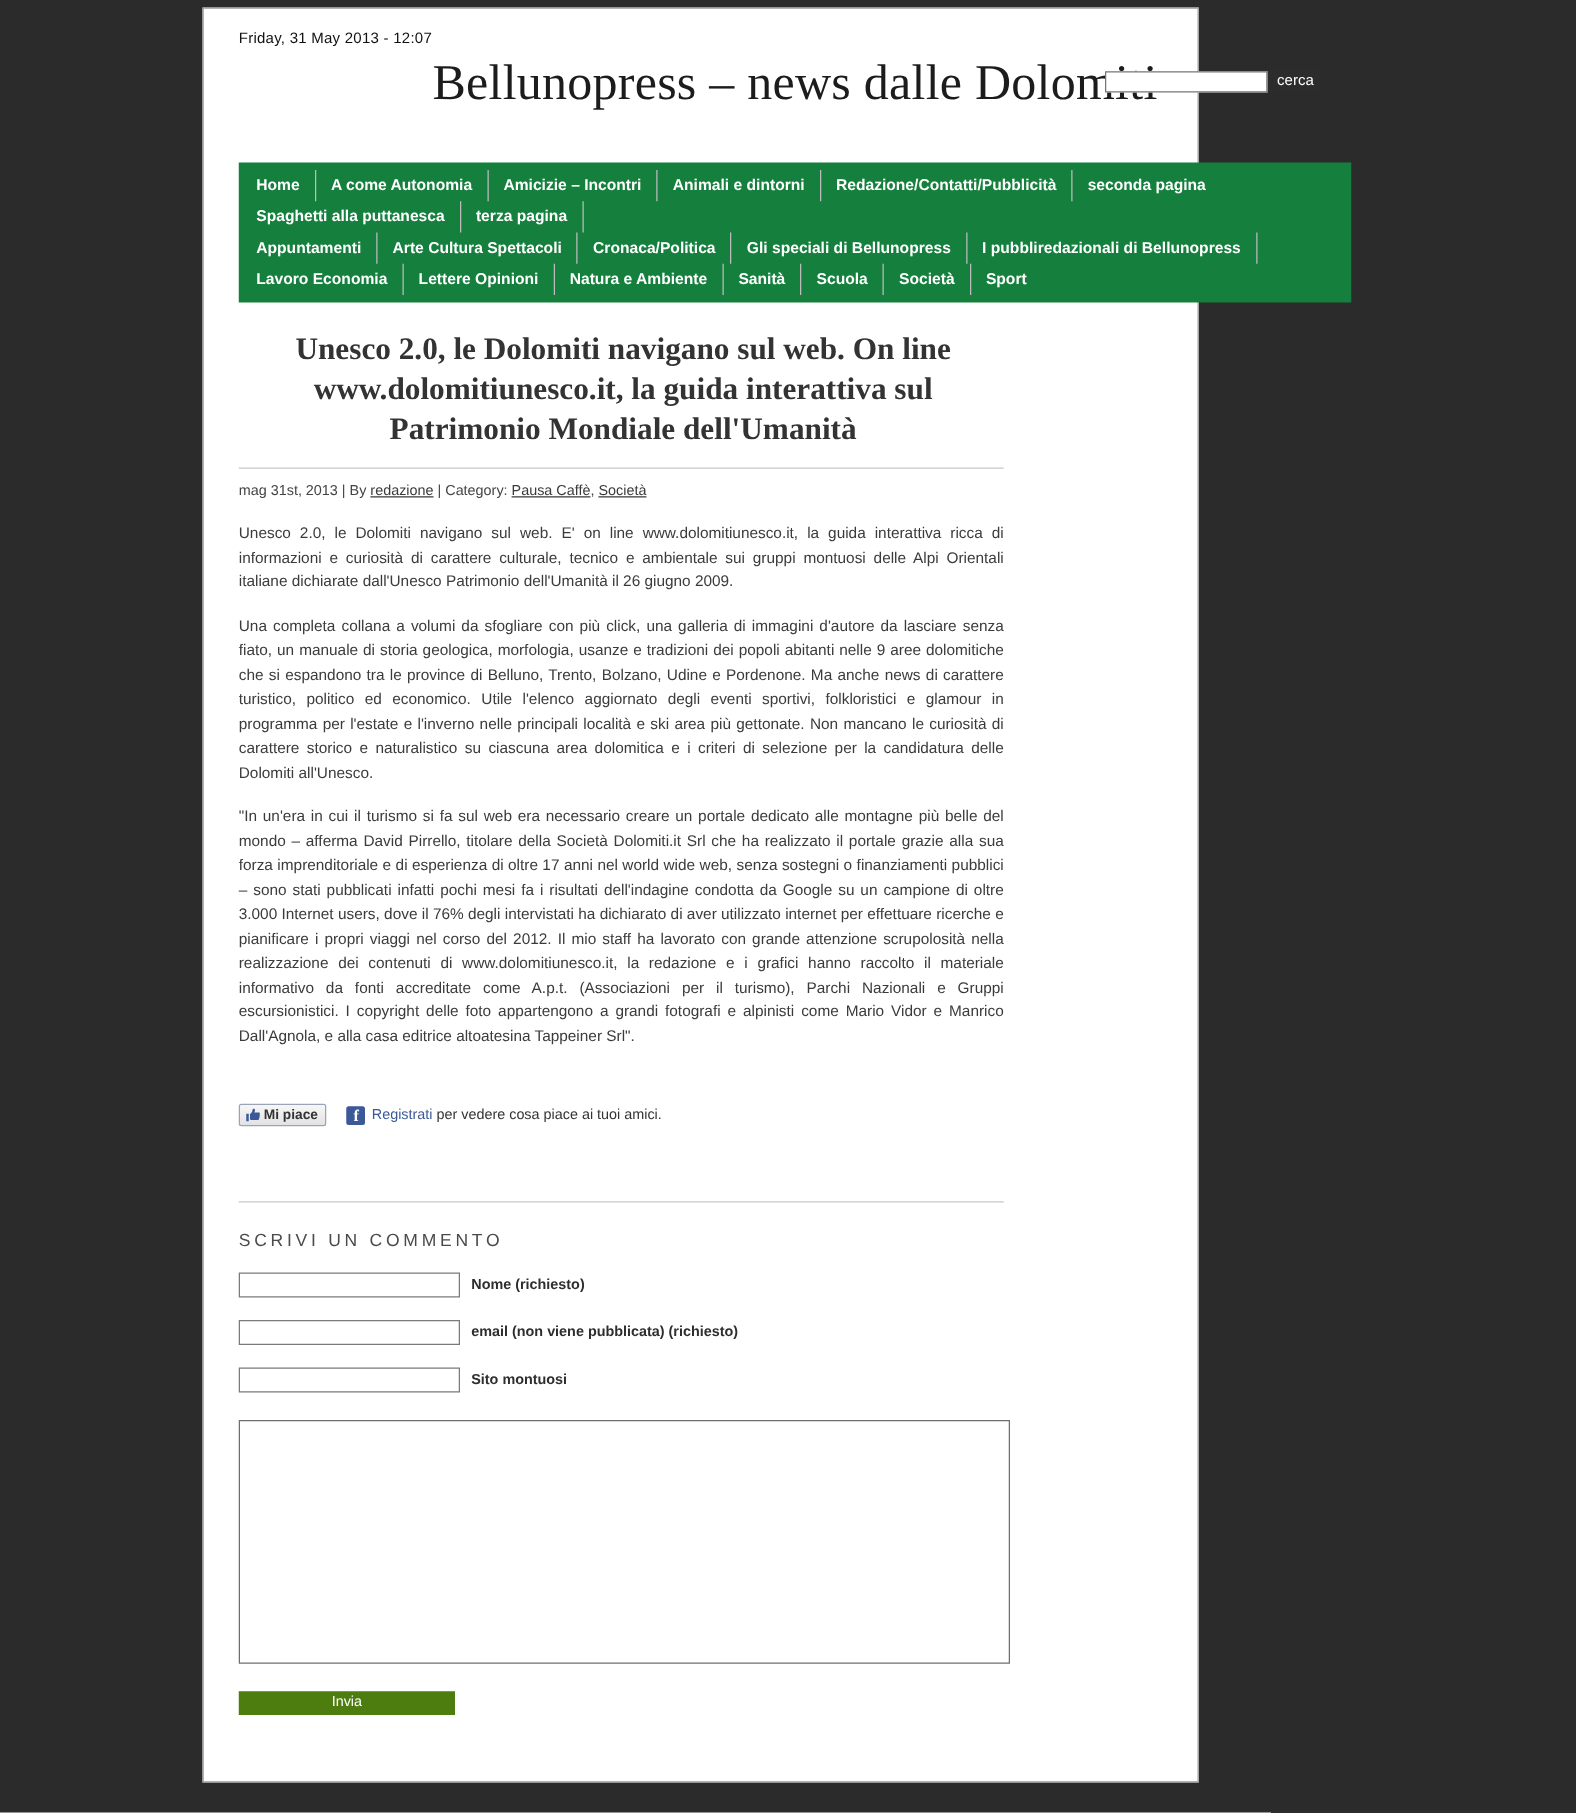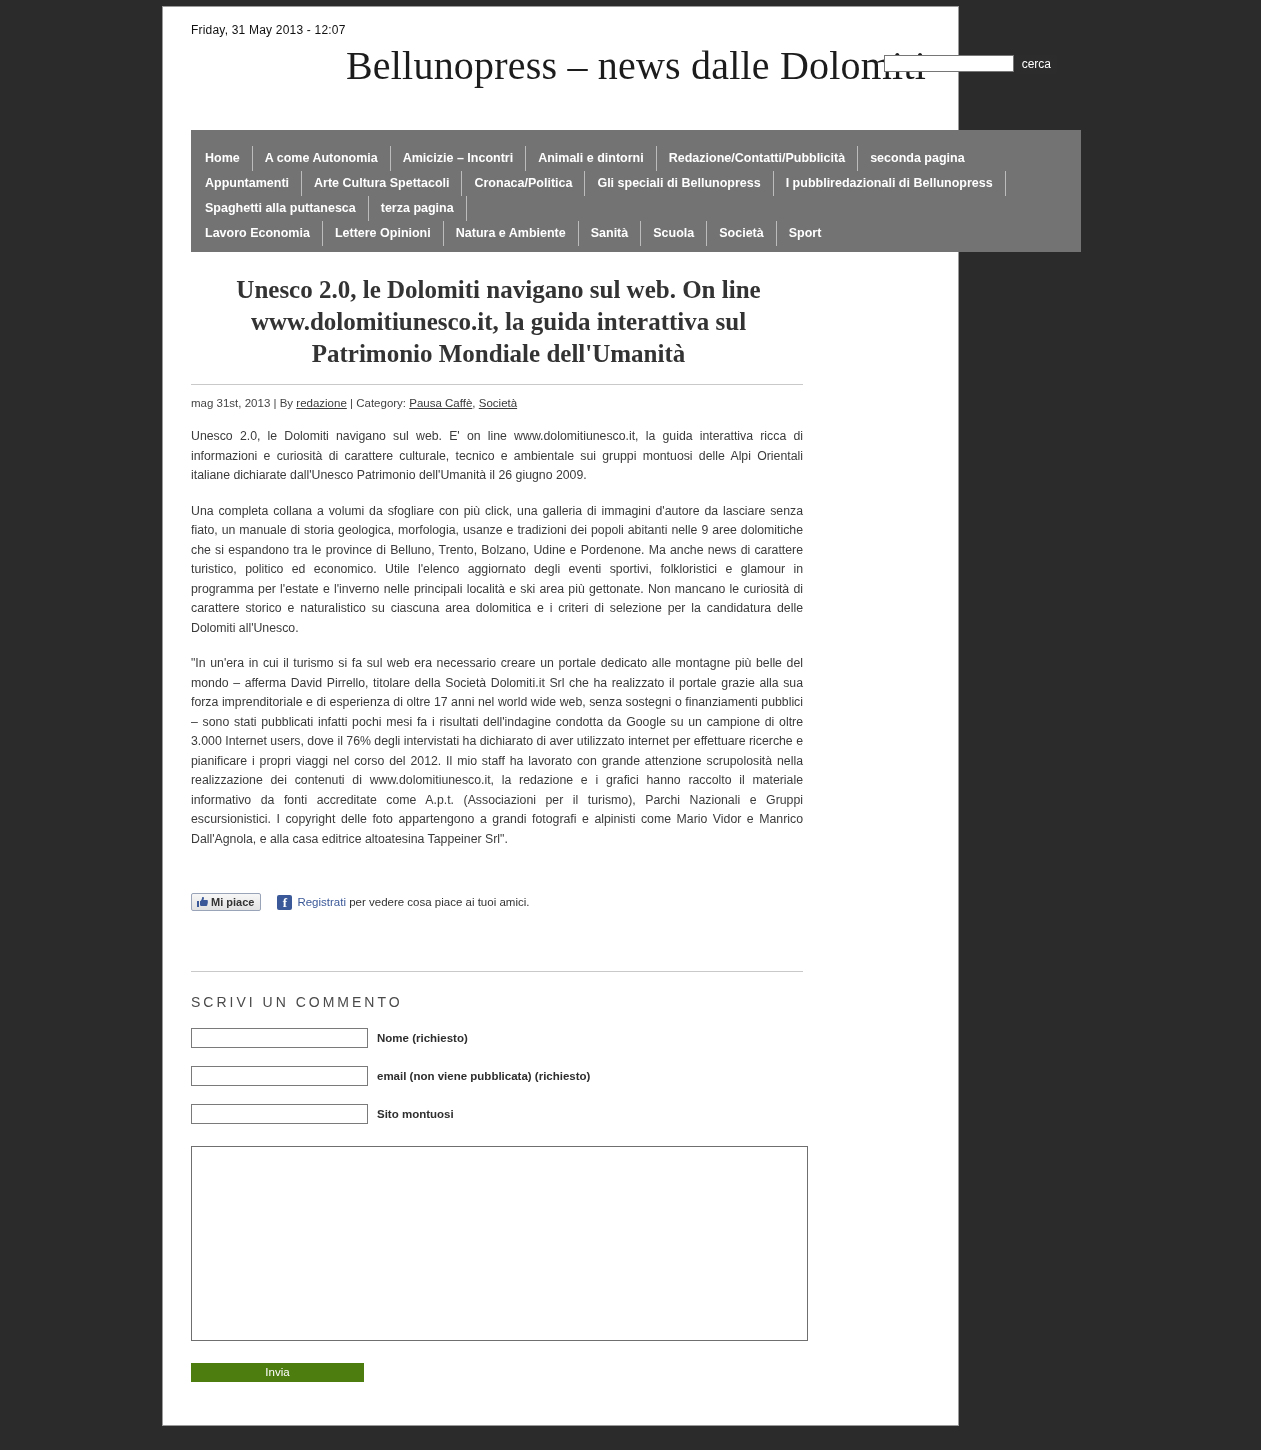--- a/index.html
+++ b/index.html
@@ -34,21 +34,21 @@
     font-size: 12px;
     color: #111;
     letter-spacing: 0.2px;
     margin-bottom: 4px;
   }
   .search-row {
     position: absolute;
     right: 24px;
     top: 32px;
     display: flex;
-    align-items: flex-start;
+    align-items: flex-end;
   }
   .search-input {
     width: 130px;
     height: 17px;
     border: 1px solid #767676;
     background: #fff;
     font-size: 11px;
     padding: 0 2px;
     box-sizing: border-box;
     outline: none;
@@ -69,23 +69,23 @@
     font-family: "Liberation Serif", serif;
     font-size: 40px;
     line-height: 1.05;
     color: #1c1c1c;
     margin: 8px 0 16px 0;
     font-weight: normal;
     letter-spacing: 0.2px;
     text-align: center;
   }
   .navbar {
-    background: #737373;
+    background: #15803d;
     width: 890px;
-    padding: 16px 0 6px 0;
+    padding: 6px 0 6px 0;
     box-sizing: border-box;
     margin-top: 43px;
   }
   .navrow {
     display: flex;
     flex-wrap: wrap;
     padding-left: 2px;
   }
   .navitem {
     color: #ffffff;
@@ -263,29 +263,29 @@
     <div class="navbar">
       <div class="navrow">
         <div class="navitem first">Home</div>
         <div class="navitem">A come Autonomia</div>
         <div class="navitem">Amicizie – Incontri</div>
         <div class="navitem">Animali e dintorni</div>
         <div class="navitem">Redazione/Contatti/Pubblicità</div>
         <div class="navitem nodiv">seconda pagina</div>
       </div>
       <div class="navrow">
+        <div class="navitem first">Spaghetti alla puttanesca</div>
+        <div class="navitem">terza pagina</div>
+      </div>
+      <div class="navrow">
         <div class="navitem first">Appuntamenti</div>
         <div class="navitem">Arte Cultura Spettacoli</div>
         <div class="navitem">Cronaca/Politica</div>
         <div class="navitem">Gli speciali di Bellunopress</div>
         <div class="navitem">I pubbliredazionali di Bellunopress</div>
-      </div>
-      <div class="navrow">
-        <div class="navitem first">Spaghetti alla puttanesca</div>
-        <div class="navitem">terza pagina</div>
       </div>
       <div class="navrow">
         <div class="navitem first">Lavoro Economia</div>
         <div class="navitem">Lettere Opinioni</div>
         <div class="navitem">Natura e Ambiente</div>
         <div class="navitem">Sanità</div>
         <div class="navitem">Scuola</div>
         <div class="navitem">Società</div>
         <div class="navitem nodiv">Sport</div>
       </div>

